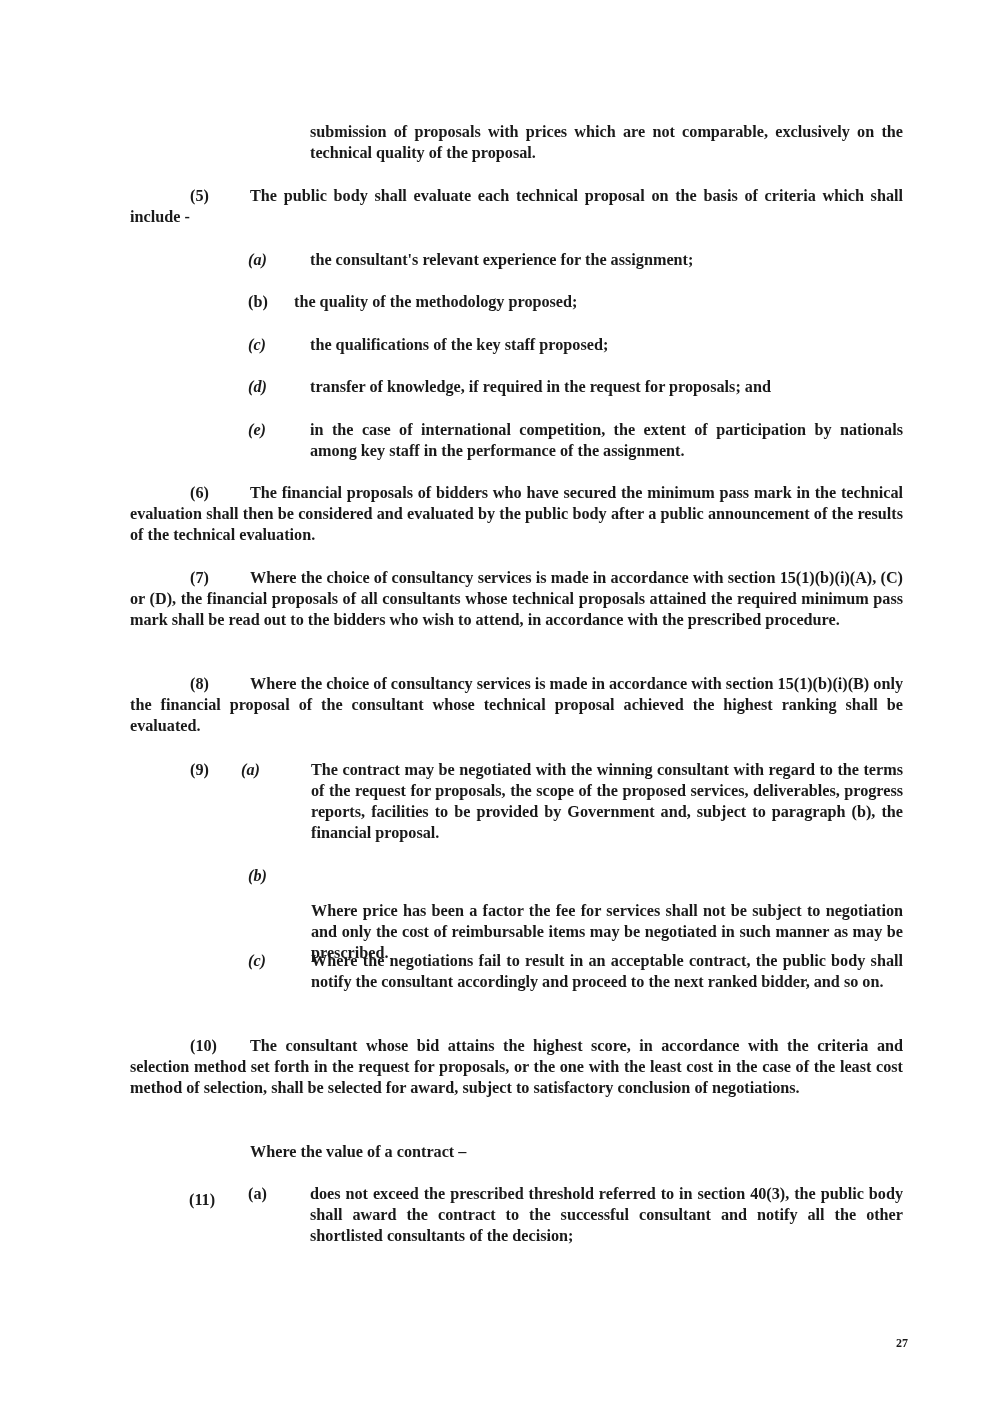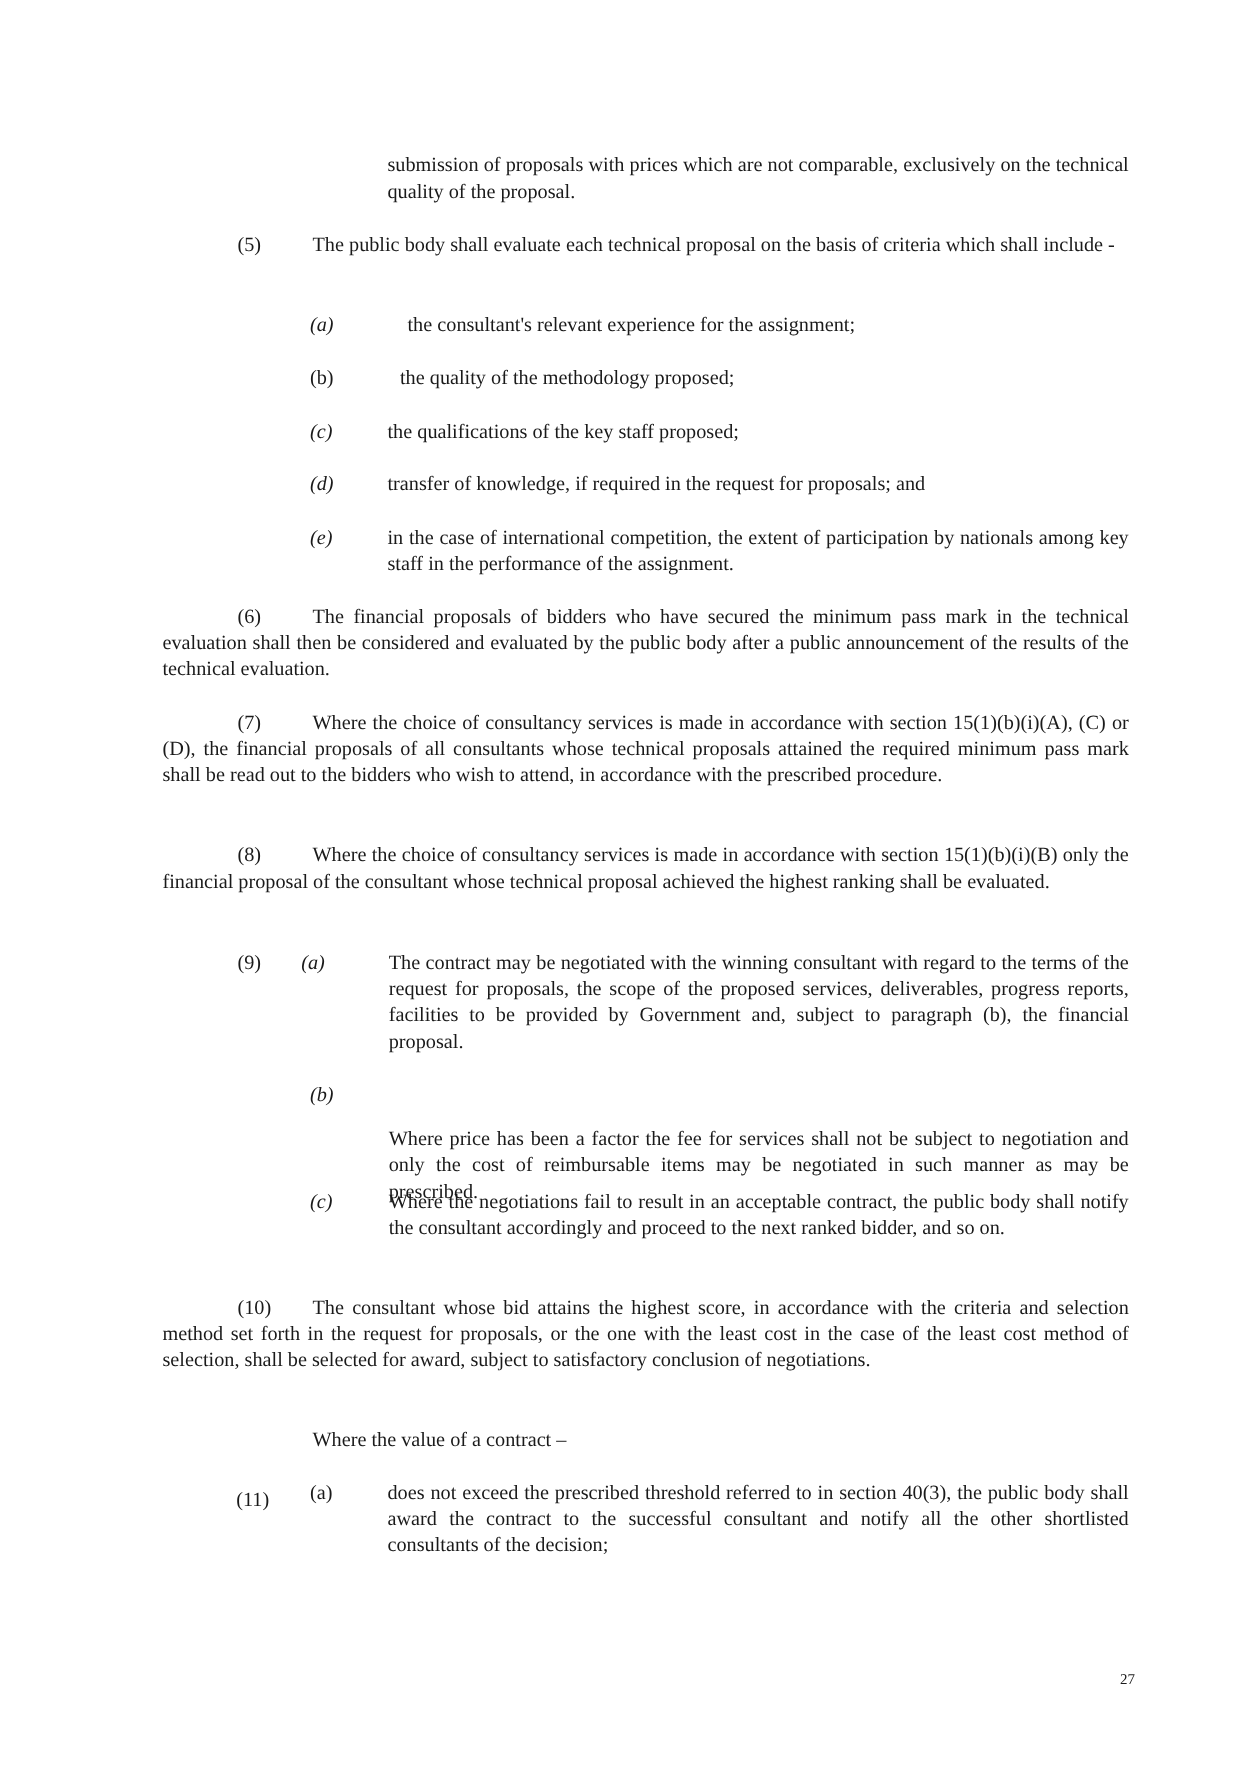--- a/index.html
+++ b/index.html
@@ -12,21 +12,21 @@
       height: 1414px;
       position: relative;
       overflow: hidden;
       font-family: "Liberation Serif", "DejaVu Serif", serif;
       font-size: 16.2px;
       color: #1a1a1a;
     }
     .page {
       position: absolute;
       left: 0; top: 0;
-      width: 924px; height: 1414px;
+      width: 924px; height: 1414px; font-weight: bold;
     }
     .blk {
       position: absolute;
       line-height: 21px;
       text-align: justify;
       text-align-last: left;
     }
     .label {
       position: absolute;
       line-height: 21px;
@@ -60,24 +60,24 @@
 </head>
 <body>
 
 <div class="page">
 
   <div class="blk" style="left:310px; top:122px; width:593px;">submission of proposals with prices which are not comparable, exclusively on the technical quality of the proposal.</div>
 
   <div class="para-first" style="top:186px;"><span class="num">(5)</span><span>The public body shall evaluate each technical proposal on the basis of criteria which shall include -</span></div>
 
   <span class="label it" style="left:248px; top:250px;">(a)</span>
-  <div class="blk" style="left:310px; top:250px; width:593px;margin-left:16px;">the consultant's relevant experience for the assignment;</div>
+  <div class="blk" style="left:310px; top:250px; width:593px;">the consultant's relevant experience for the assignment;</div>
 
   <span class="label" style="left:248px; top:292px;">(b)</span>
-  <div class="blk" style="left:320px; top:292px; width:593px;">the quality of the methodology proposed;</div>
+  <div class="blk" style="left:294px; top:292px; width:593px;">the quality of the methodology proposed;</div>
 
   <span class="label it" style="left:248px; top:335px;">(c)</span>
   <div class="blk" style="left:310px; top:335px; width:593px;">the qualifications of the key staff proposed;</div>
 
   <span class="label it" style="left:248px; top:377px;">(d)</span>
   <div class="blk" style="left:310px; top:377px; width:593px;">transfer of knowledge, if required in the request for proposals; and</div>
 
   <span class="label it" style="left:248px; top:420px;">(e)</span>
   <div class="blk" style="left:310px; top:420px; width:593px;">in the case of international competition, the extent of participation by nationals among key staff in the performance of the assignment.</div>
 

